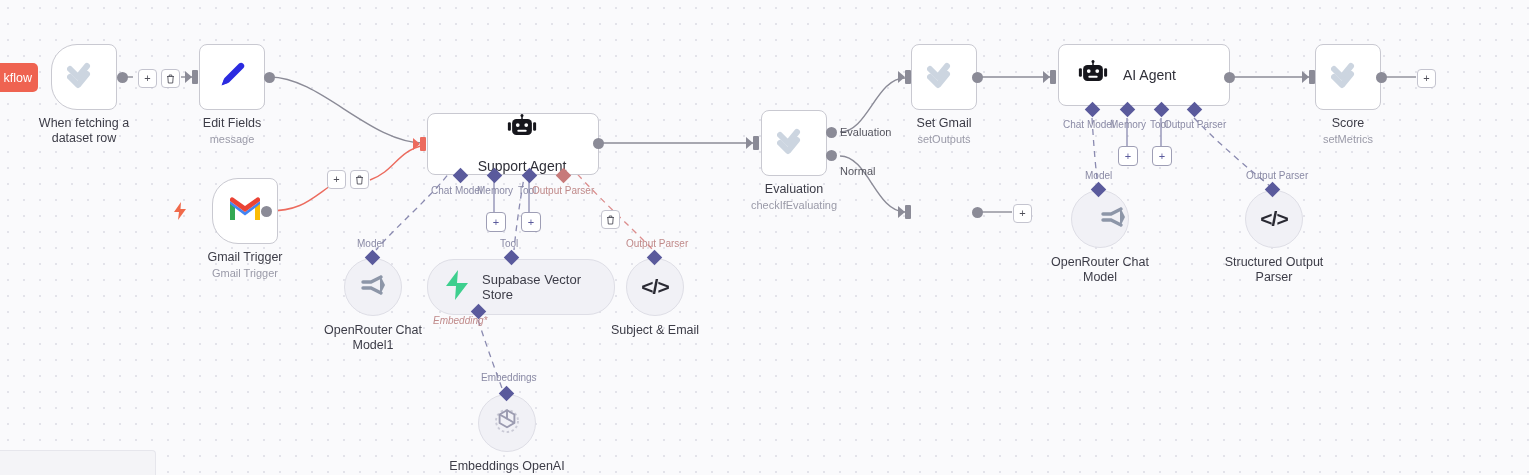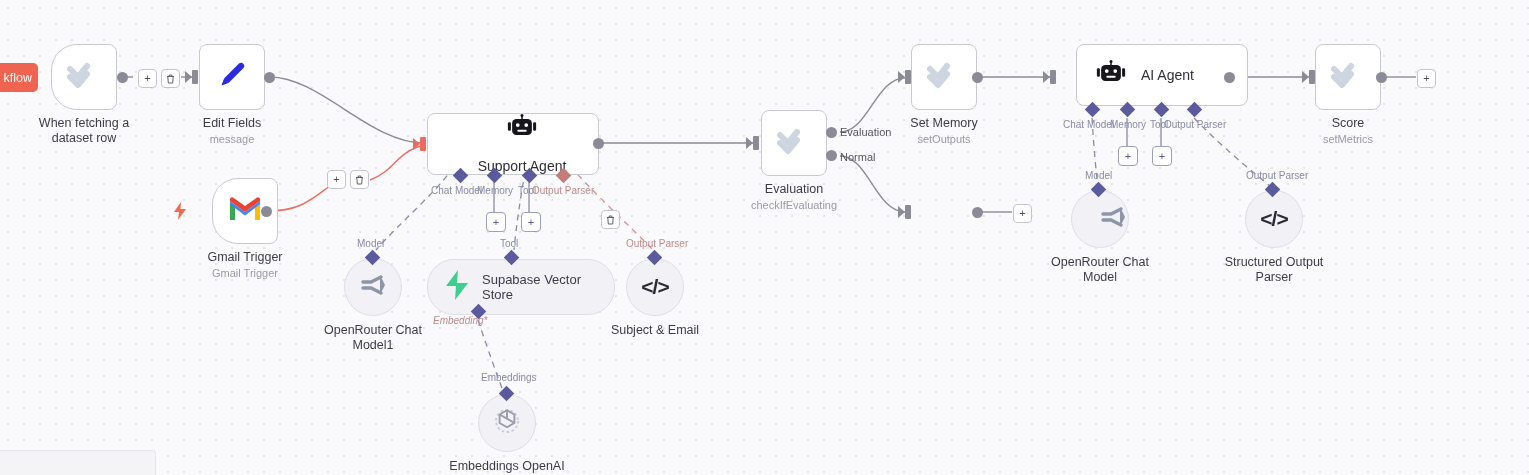--- a/index.html
+++ b/index.html
@@ -414,45 +414,45 @@
       </svg>
     </span>
     <div class="node-title">
       <span>Evaluation</span>
       <span class="node-sub">checkIfEvaluating</span>
     </div>
   </div>
   <div class="port-out" style="left:826px; top:127px;"></div>
   <div class="out-label" style="left:840px; top:126px;">Evaluation</div>
   <div class="port-out" style="left:826px; top:150px;"></div>
-  <div class="out-label" style="left:840px; top:151px;text-align:center;">Normal</div>
+  <div class="out-label" style="left:840px; top:165px;text-align:center;">Normal</div>
 
   <div class="port-in" style="left:905px; top:70px;"></div>
   <div class="node square" style="left:911px; top:44px;">
     <span>
       <svg class="chev-icon" viewBox="0 0 34 30">
         <path d="M3,9 L11,17 L20,6" stroke="#ccd5e0" stroke-width="6" fill="none" stroke-linecap="round" stroke-linejoin="round"></path>
         <path d="M3,17 L11,25 L20,14" stroke="#ccd5e0" stroke-width="6" fill="none" stroke-linecap="round" stroke-linejoin="round"></path>
       </svg>
     </span>
     <div class="node-title">
-      <span>Set Memory</span>
+      <span>Set Gmail</span>
       <span class="node-sub">setOutputs</span>
     </div>
   </div>
   <div class="port-out" style="left:972px; top:72px;"></div>
 
   <div class="port-in" style="left:905px; top:205px;"></div>
   <div class="port-out" style="left:972px; top:207px;"></div>
   <div class="mini-btn" style="left:1013px; top:204px;">
     <span>+</span>
   </div>
 
   <div class="port-in" style="left:1050px; top:70px;"></div>
-  <div class="node wide" style="left:1058px; top:44px; width:172px;margin-left:18px;">
+  <div class="node wide" style="left:1058px; top:44px; width:172px;">
     <span>
       <svg class="robot-icon" viewBox="0 0 34 26">
         <rect x="2" y="8" width="3.2" height="9" rx="1.4" fill="#16161c"></rect>
         <rect x="28.8" y="8" width="3.2" height="9" rx="1.4" fill="#16161c"></rect>
         <rect x="6.5" y="4.5" width="21" height="17" rx="4.5" fill="#16161c"></rect>
         <circle cx="12.5" cy="11" r="2" fill="#fff"></circle>
         <circle cx="21.5" cy="11" r="2" fill="#fff"></circle>
         <rect x="12" y="15.8" width="10" height="2.3" rx="1.1" fill="#fff"></rect>
         <rect x="16.2" y="0" width="1.6" height="4.5" fill="#16161c"></rect>
         <circle cx="17" cy="0.8" r="1.6" fill="#16161c"></circle>

